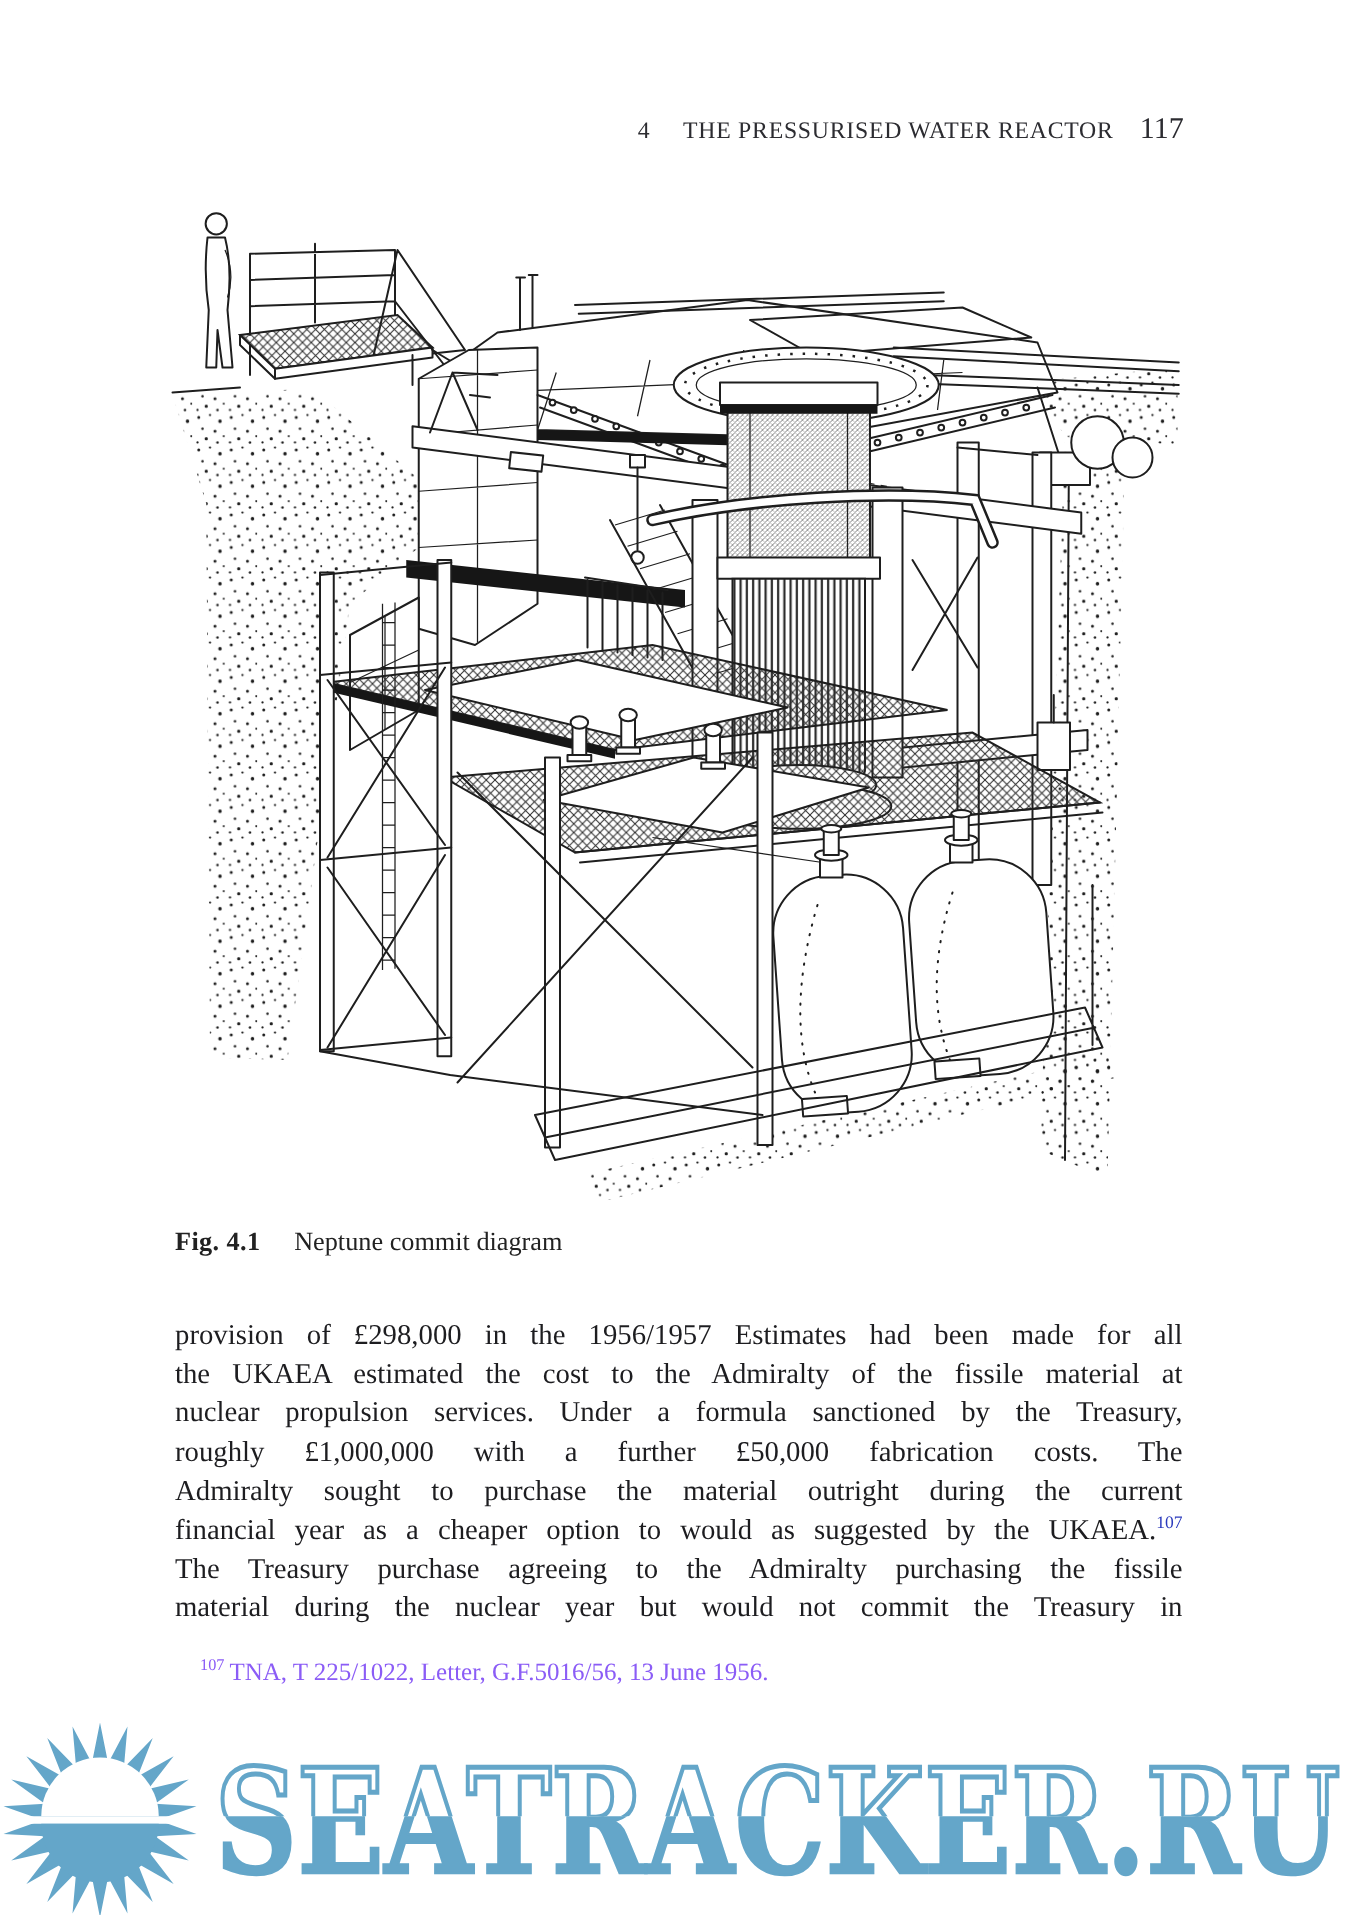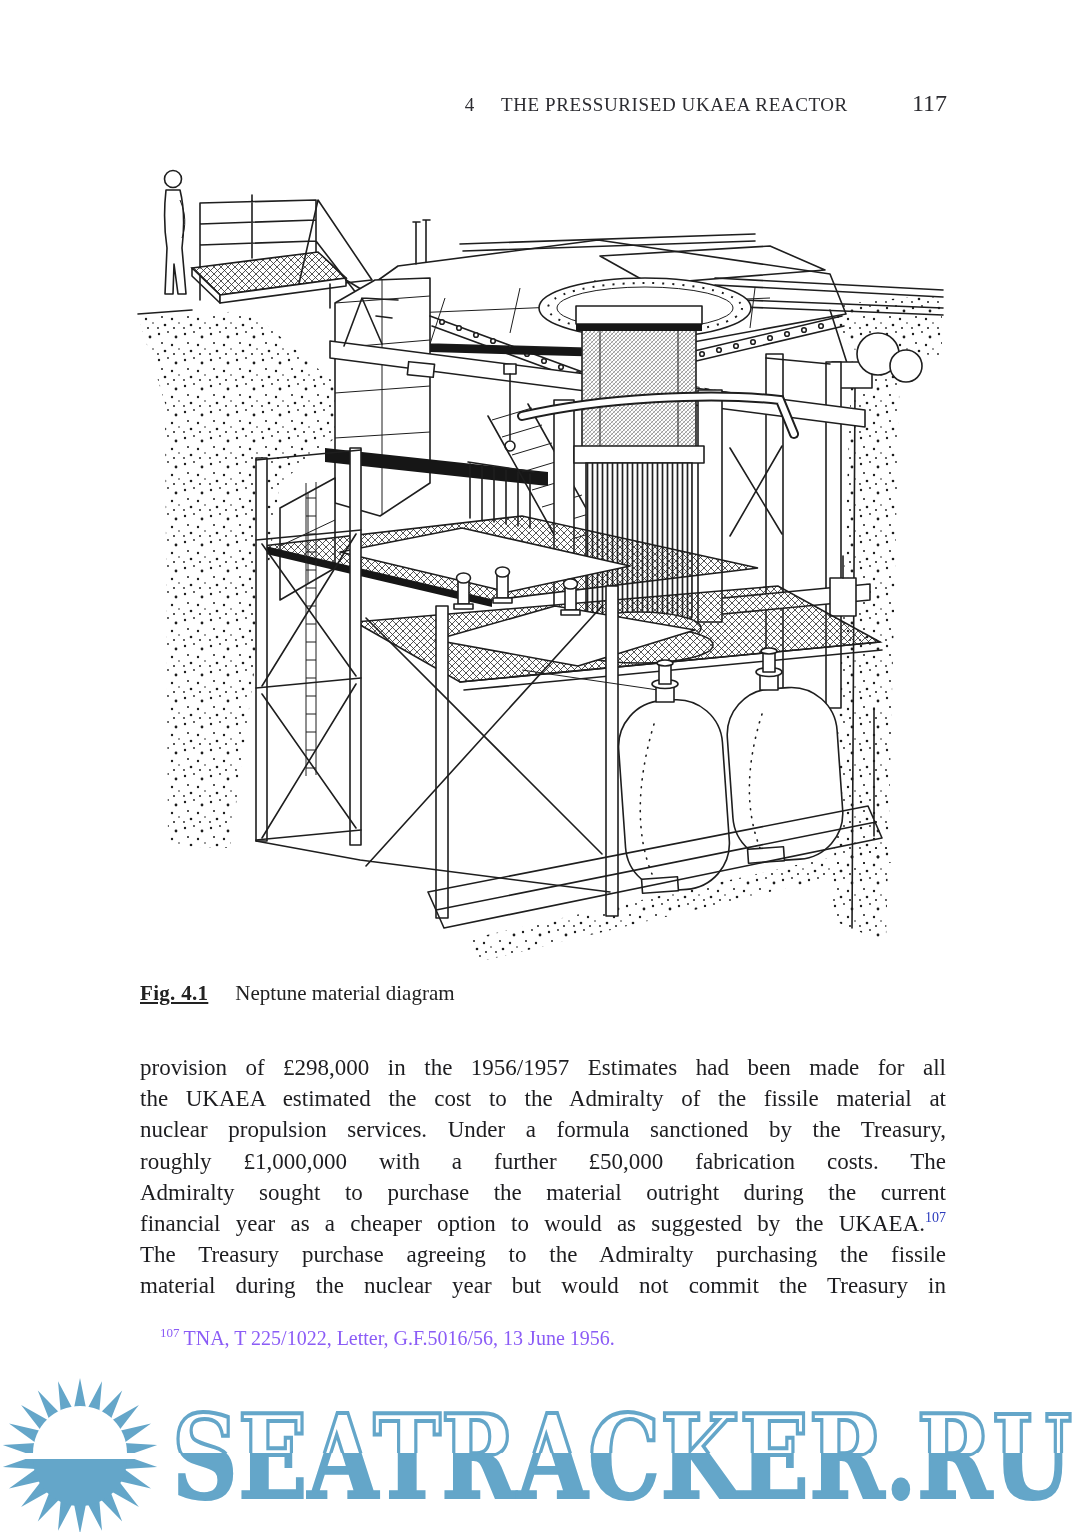--- a/index.html
+++ b/index.html
@@ -2,48 +2,48 @@
 <html><head>
 <meta charset="utf-8">
 <style>
   html,body{margin:0;padding:0;}
   .page{position:relative;width:1080px;height:1532px;background:#ffffff;overflow:hidden;
         font-family:"Liberation Serif",serif;color:#1d1d20;}
   
   .rhead{position:absolute;top:90px;right:133px;display:flex;align-items:baseline;
          font-size:19px;letter-spacing:.6px;color:#2c2c31;white-space:pre;}
   .rhead .num{margin-right:26px;}
-  .rhead .pageno{font-size:24px;letter-spacing:0;margin-left:64px;}
+  .rhead .pageno{font-size:24px;letter-spacing:0;margin-left:21px;}
   
   .fig{position:absolute;left:130px;top:148px;width:815px;height:815px;}
   svg .ln{stroke:#1e1e1e;stroke-width:1.6;fill:none;stroke-linejoin:round;stroke-linecap:round;}
   svg .th{stroke:#1e1e1e;stroke-width:1;fill:none;stroke-linejoin:round;}
   svg .wh{fill:#ffffff;stroke:#1e1e1e;stroke-width:1.6;stroke-linejoin:round;}
   svg .bk{fill:#161616;stroke:none;}
   
   .caption{position:absolute;left:140px;top:981px;font-size:21px;color:#222;}
-  .caption .lab{font-weight:bold;margin-right:27px;letter-spacing:.3px;text-decoration:underline;}
+  .caption .lab{font-weight:bold;margin-right:27px;letter-spacing:.3px;}
   
   .bodytext{position:absolute;left:140px;top:1052px;width:806px;font-size:23px;color:#1d1d20;}
   .bline{line-height:31.2px;text-align:justify;text-align-last:justify;white-space:normal;}
   .supref{color:#2b3bbd;font-size:14px;vertical-align:super;line-height:0;}
   
   .footnote{position:absolute;left:140px;top:1327px;width:760px;font-size:20px;color:#8b5cf6;text-indent:20px;}
   .fnsup{font-size:13px;vertical-align:super;line-height:0;margin-right:4px;}
   
   .wm{position:absolute;left:0;top:1374px;width:1080px;height:158px;}
 </style>
 </head>
 <body>
 
 <div class="page">
 
   <div class="rhead">
     <span class="num">4</span>
-    <span class="ttl">THE PRESSURISED UKAEA REACTOR</span>
+    <span class="ttl">THE PRESSURISED WATER REACTOR</span>
     <span class="pageno">117</span>
   </div>
 
   <svg class="fig" viewBox="0 0 815 815">
     <defs>
       <pattern id="grate" width="7" height="7" patternUnits="userSpaceOnUse">
         <path d="M0 7L7 0M0 0l7 7" stroke="#2a2a2a" stroke-width="0.8" fill="none"></path>
       </pattern>
       <pattern id="tubes" width="10" height="12" patternUnits="userSpaceOnUse">
         <rect width="10" height="12" fill="#fff"></rect>
@@ -246,21 +246,21 @@
       <rect class="wh" x="512" y="730" width="36" height="14" transform="rotate(-4 530 737)"></rect>
       <rect class="wh" x="618" y="700" width="36" height="14" transform="rotate(-4 636 707)"></rect>
     </g>
 
     <g>
       <path class="ln" d="M298,744 L738,658 M306,762 L746,674 M314,780 L752,690 M298,744 L314,780 M738,658 L752,690 M744,560 V688"></path>
     </g>
   </svg>
 
   <div class="caption">
-    <span class="lab">Fig. 4.1</span><span>Neptune material diagram</span>
+    <span class="lab">Fig. 4.1</span><span>Neptune commit diagram</span>
   </div>
 
   <div class="bodytext">
     <div class="bline">provision of £298,000 in the 1956/1957 Estimates had been made for all</div>
     <div class="bline">the UKAEA estimated the cost to the Admiralty of the fissile material at</div>
     <div class="bline">nuclear propulsion services. Under a formula sanctioned by the Treasury,</div>
     <div class="bline">roughly £1,000,000 with a further £50,000 fabrication costs. The</div>
     <div class="bline">Admiralty sought to purchase the material outright during the current</div>
     <div class="bline"><span>financial year as a cheaper option to would as suggested by the UKAEA.</span><span class="supref">107</span></div>
     <div class="bline">The Treasury purchase agreeing to the Admiralty purchasing the fissile</div>

